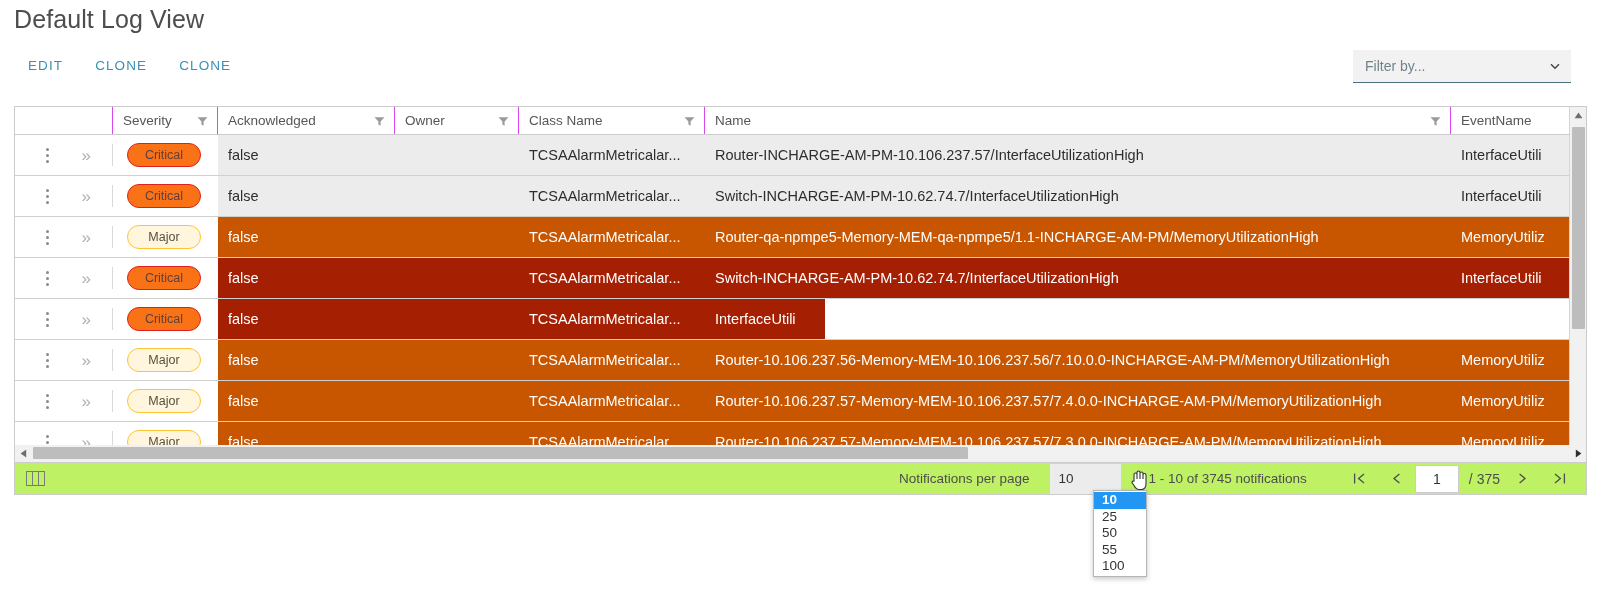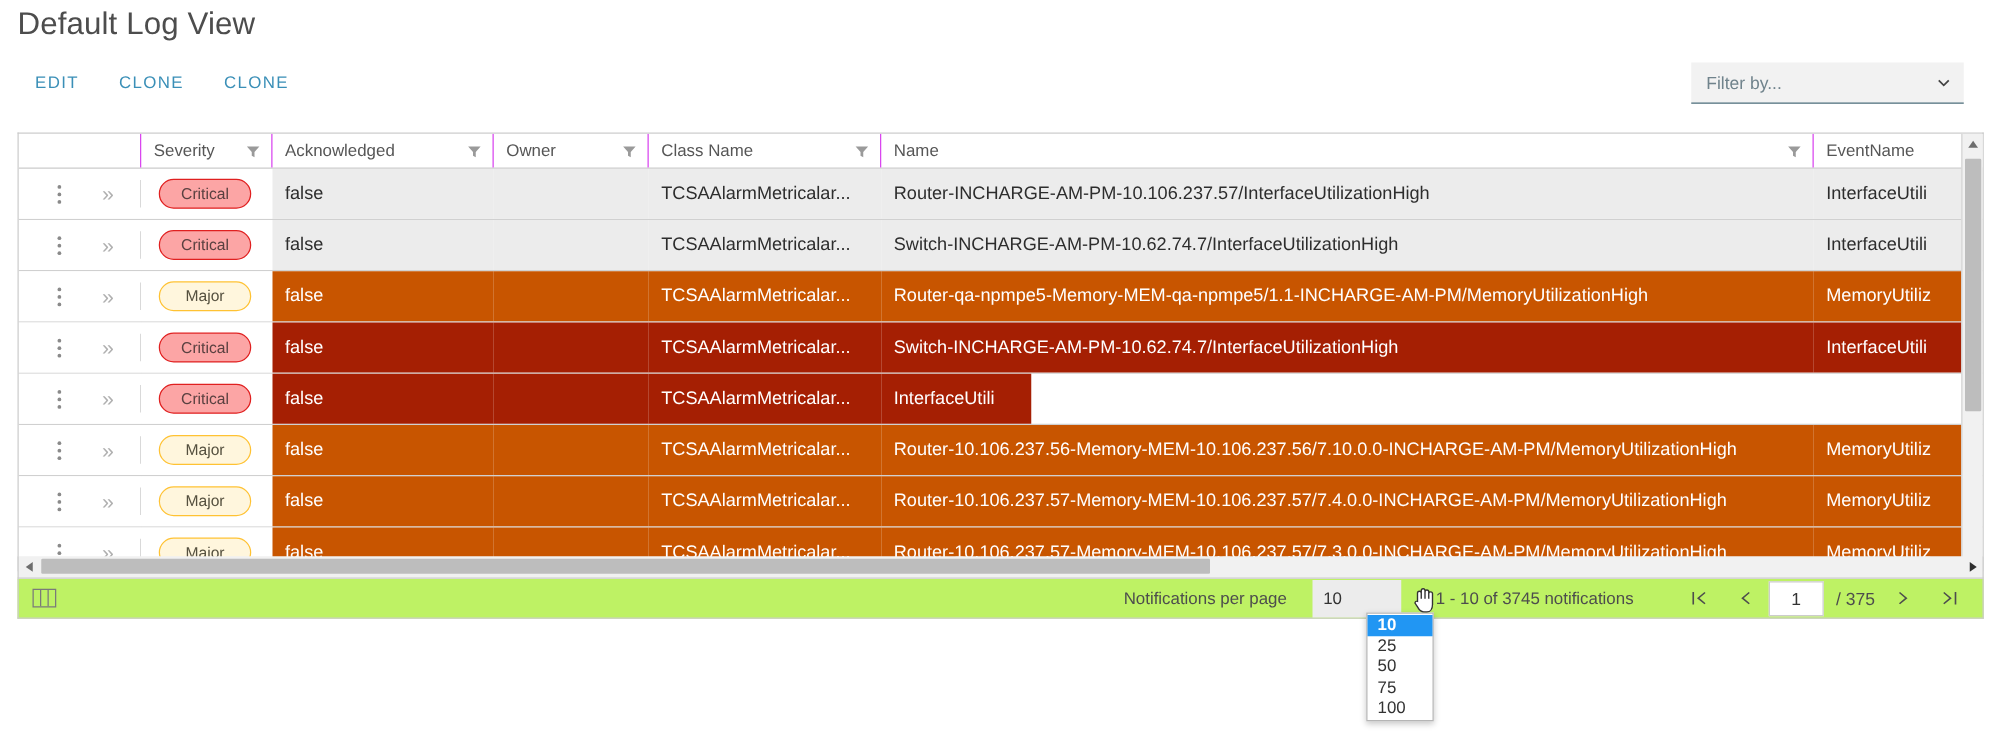--- a/index.html
+++ b/index.html
@@ -87,21 +87,21 @@
     cursor: pointer; margin-left: 10px; line-height: 1;
   }
   .divider-v { width: 1px; height: 22px; background: #d9d9d9; margin-left: 12px; }
 
   .cell.c-sev { background: #fff !important; padding-left: 14px; }
   .badge {
     display: inline-flex; align-items: center; justify-content: center;
     min-width: 74px; height: 24px; border-radius: 13px;
     font-size: 12.5px; padding: 0 12px; box-sizing: border-box;
   }
-  .badge.critical { border: 1.6px solid #e02020; background: #fca5a5; color: #5a4040; }
+  .badge.critical { border: 1.6px solid #e02020; background: #f97316; color: #5a4040; }
   .badge.major    { border: 1.6px solid #ffc233; background: #fff6dd; color: #55503f; }
 
   .row.sev-critical .cell:not(.c-actions):not(.c-sev) { background: #a51f03; color: #fff; }
   .row.sev-major    .cell:not(.c-actions):not(.c-sev) { background: #c85500; color: #fff; }
   .row.sev-none-a   .cell:not(.c-actions):not(.c-sev) { background: #ececec; color: #2d2d2d; }
   .row.sev-none-b   .cell:not(.c-actions):not(.c-sev) { background: #ececec; color: #2d2d2d; }
 
   
   .w-actions { width: 98px; }
   .w-sev     { width: 105px; }
@@ -467,21 +467,21 @@
             <path d="M11.4 1.5 V11.5" stroke="#4d4d4d" stroke-width="1.3"></path>
           </svg>
       </div>
     </div>
   </div>
 
   <div class="dropdown" id="dropdown">
       <div class="dd-item sel">10</div>
       <div class="dd-item">25</div>
       <div class="dd-item">50</div>
-      <div class="dd-item">75</div>
+      <div class="dd-item">55</div>
       <div class="dd-item">100</div>
     </div>
 
   <div class="cursor">
     <svg width="22" height="26" viewBox="0 0 22 26">
       <path d="M4 13 V6.5 a1.5 1.5 0 0 1 3 0 V11 V4.5 a1.5 1.5 0 0 1 3 0 V11 V5.5 a1.5 1.5 0 0 1 3 0 V11 V7 a1.5 1.5 0 0 1 3 0 v8.5 c0 3.2 -1.6 6 -4.5 6 H9 c-2.6 0 -3.6 -1.4 -5 -4 L2 14.5 a1.5 1.5 0 0 1 2 -1.5 z" fill="#fff" stroke="#333" stroke-width="1.1"></path>
     </svg>
   </div>
 
 </div>

